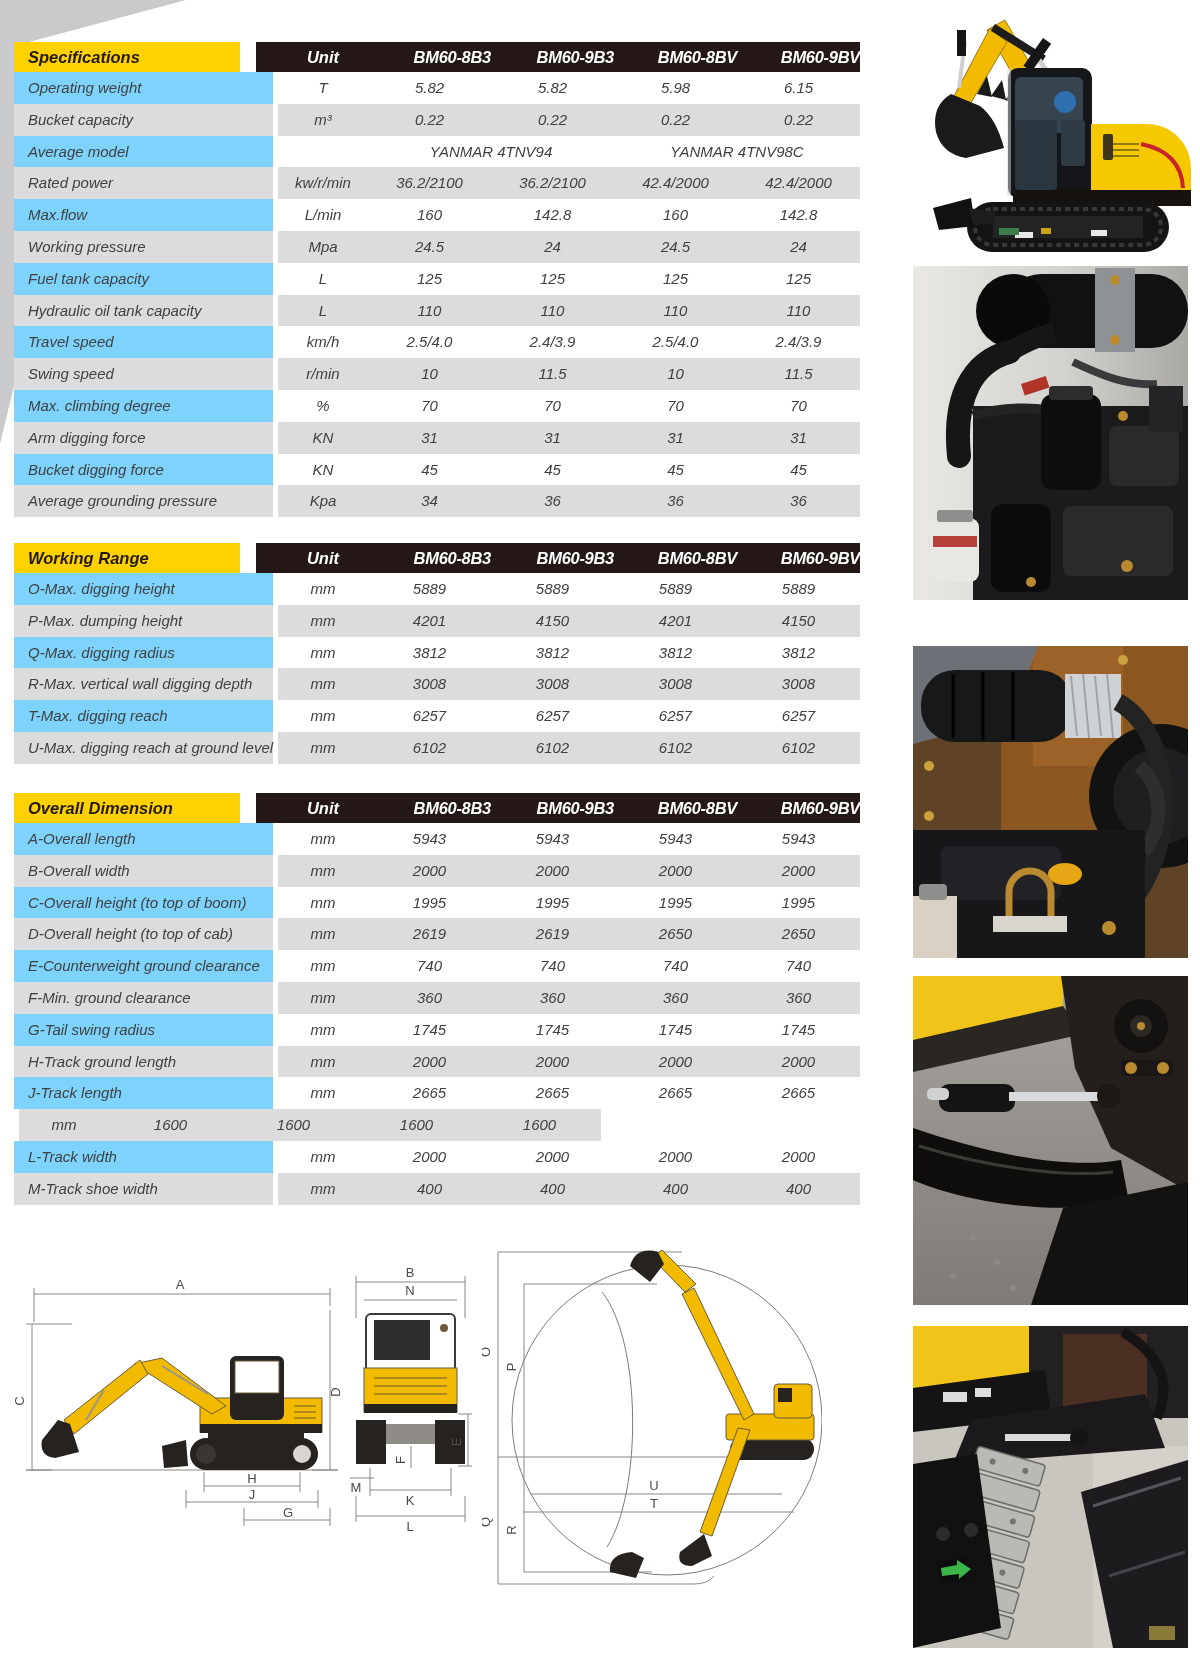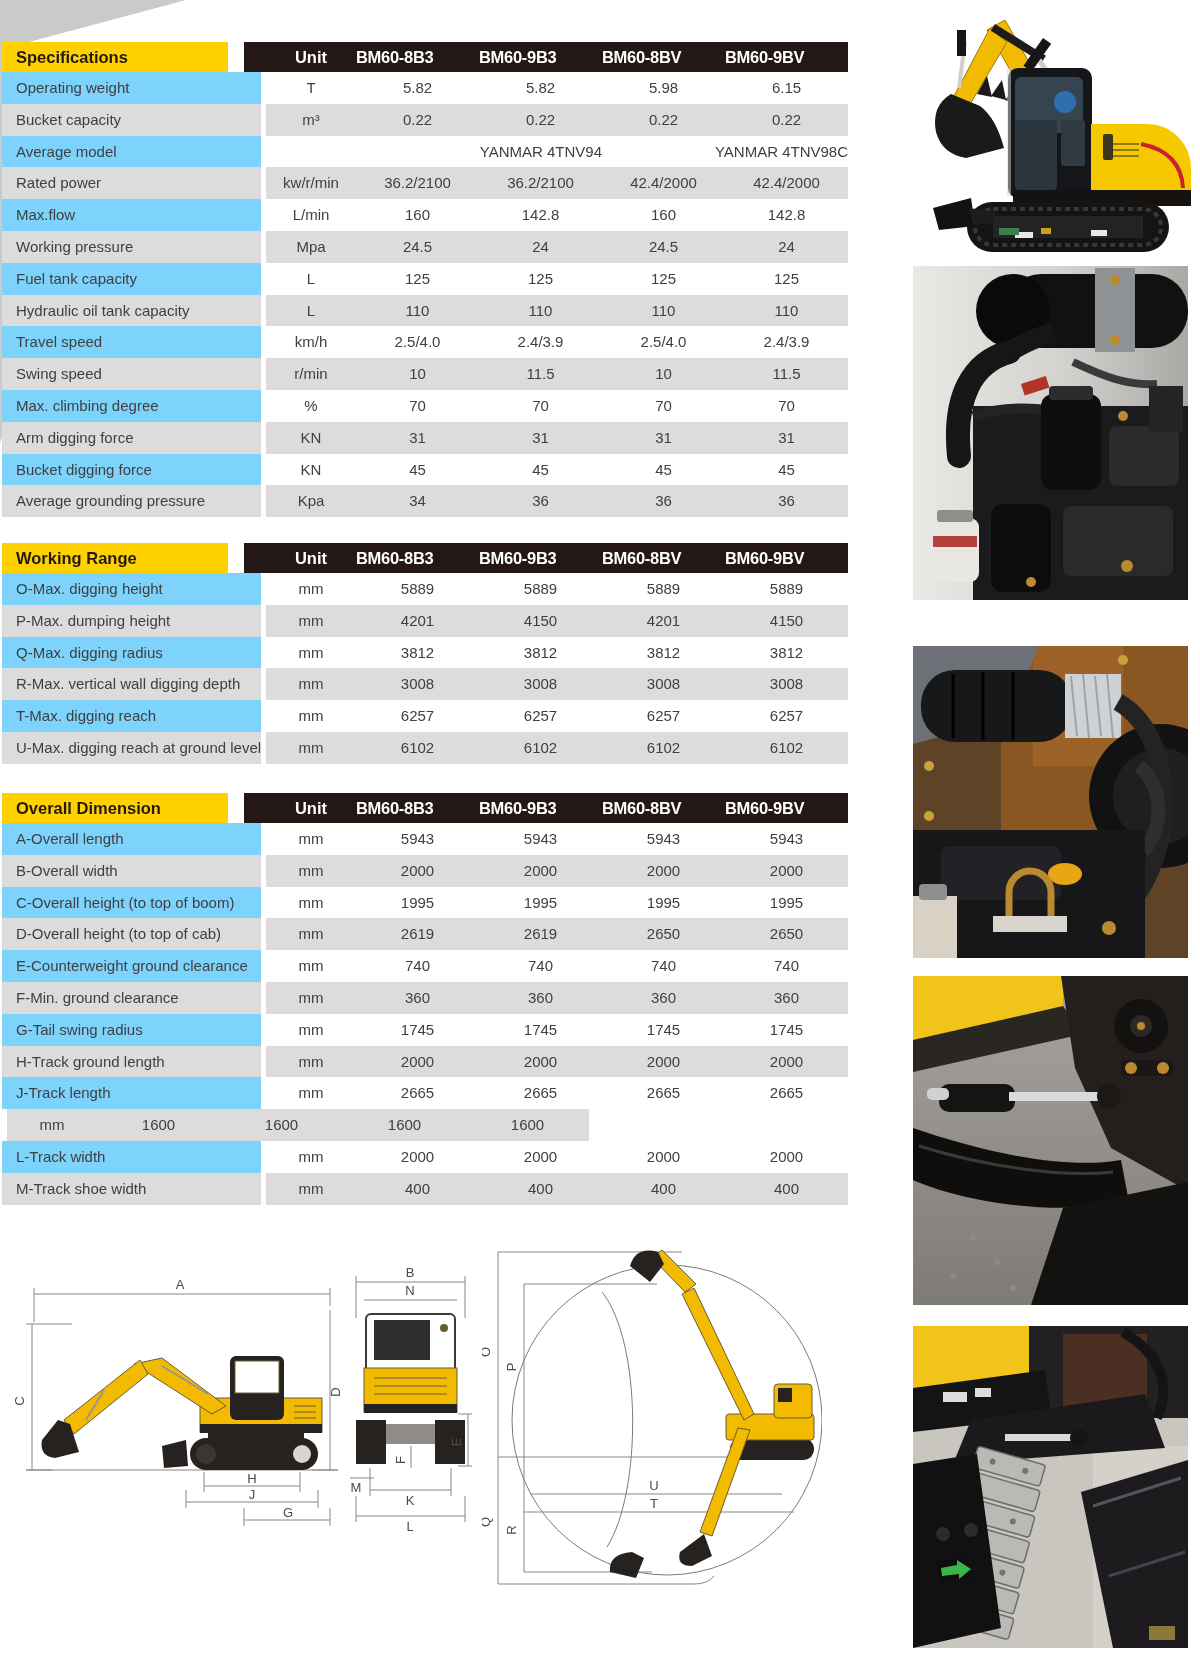--- a/index.html
+++ b/index.html
@@ -2,36 +2,36 @@
 <html><head>
 <meta charset="utf-8">
 <style>
   html,body{margin:0;padding:0;background:#ffffff;}
   .page{position:relative;width:1200px;height:1654px;background:#fff;overflow:hidden;
         font-family:"Liberation Sans",sans-serif;-webkit-font-smoothing:antialiased;}
   
   .ribbon{position:absolute;left:0;top:0;width:220px;height:460px;background:#c9cacb;
           clip-path:polygon(0 0,186px 0,14px 46px,14px 386px,0 444px);}
   
-  .datatable{position:absolute;left:2px;width:846px;}
+  .datatable{position:absolute;left:14px;width:846px;font-style:italic;}
   .thead{display:flex;height:30px;}
   .title-cell{width:259px;background:#ffd100;color:#221a11;font-weight:bold;font-size:16.5px;
               line-height:30px;padding-left:14px;box-sizing:border-box;}
   .head-right{margin-left:16px;width:582px;background:#231815;display:flex;color:#ffffff;
               font-weight:bold;font-size:16.5px;line-height:30px;padding-left:22px;}
   .unit-h{width:90px;text-align:center;}
-  .model-h{width:123px;text-align:left;letter-spacing:-0.3px;}
+  .model-h{width:123px;text-align:right;letter-spacing:-0.3px;}
   .trow{display:flex;height:31.8px;line-height:31.8px;font-size:15px;color:#404040;}
   .trow .lbl{width:259px;padding-left:14px;box-sizing:border-box;white-space:nowrap;background:#7dd3fc;}
   .trow .lbl.small{font-size:15px;}
   .trow .vals{margin-left:5px;width:582px;display:flex;background:#fff;}
   .trow.striped .lbl,.trow.striped .vals{background:#dcdcdc;}
   .unit-c{width:90px;text-align:center;}
   .val-c{width:123px;text-align:center;}
-  .merge2{width:246px;text-align:right;}
+  .merge2{width:246px;text-align:center;}
   
   .photo{position:absolute;overflow:hidden;}
   .photo svg{display:block;}
   
   .diagram{position:absolute;}
   .dim{stroke:#8b8680;stroke-width:1;fill:none;}
   .dimtxt{fill:#4a4a4a;font-size:13px;font-family:"Liberation Sans",sans-serif;}
   .mach-y{fill:#f2bb00;stroke:#6b5b36;stroke-width:1;}
   .mach-d{fill:#262220;stroke:none;}
 </style>

